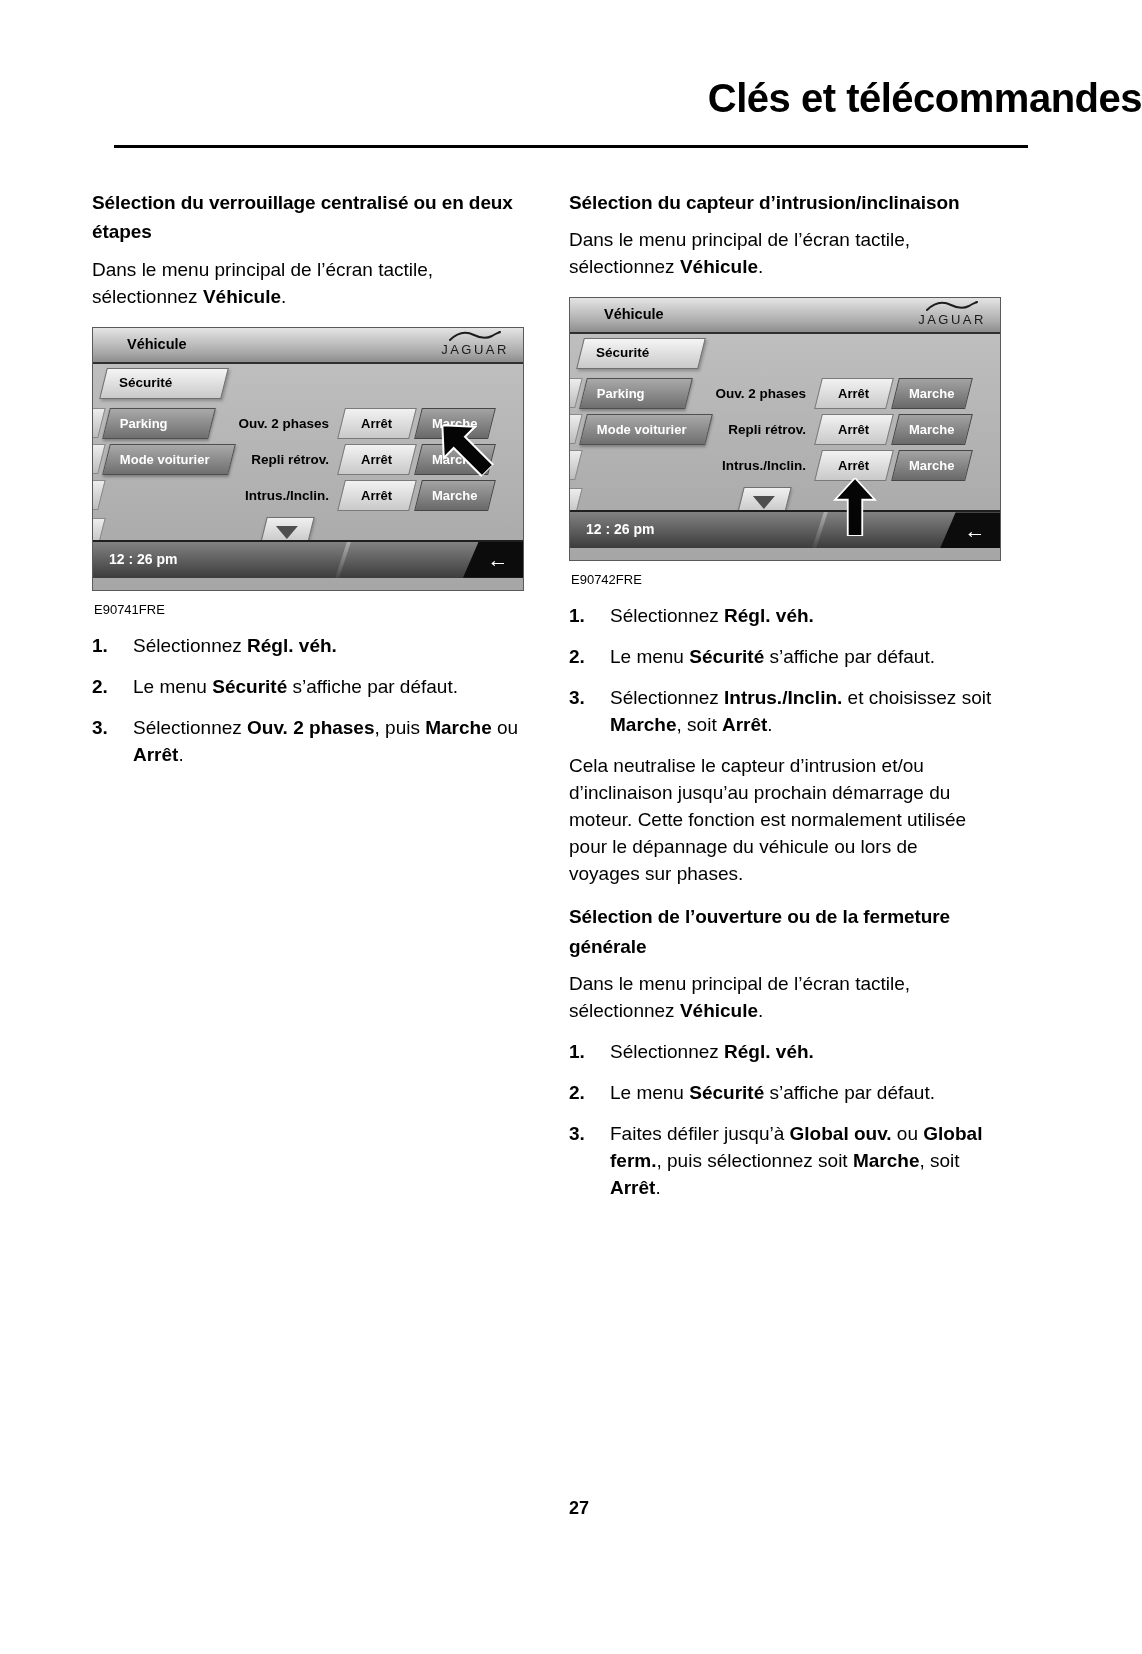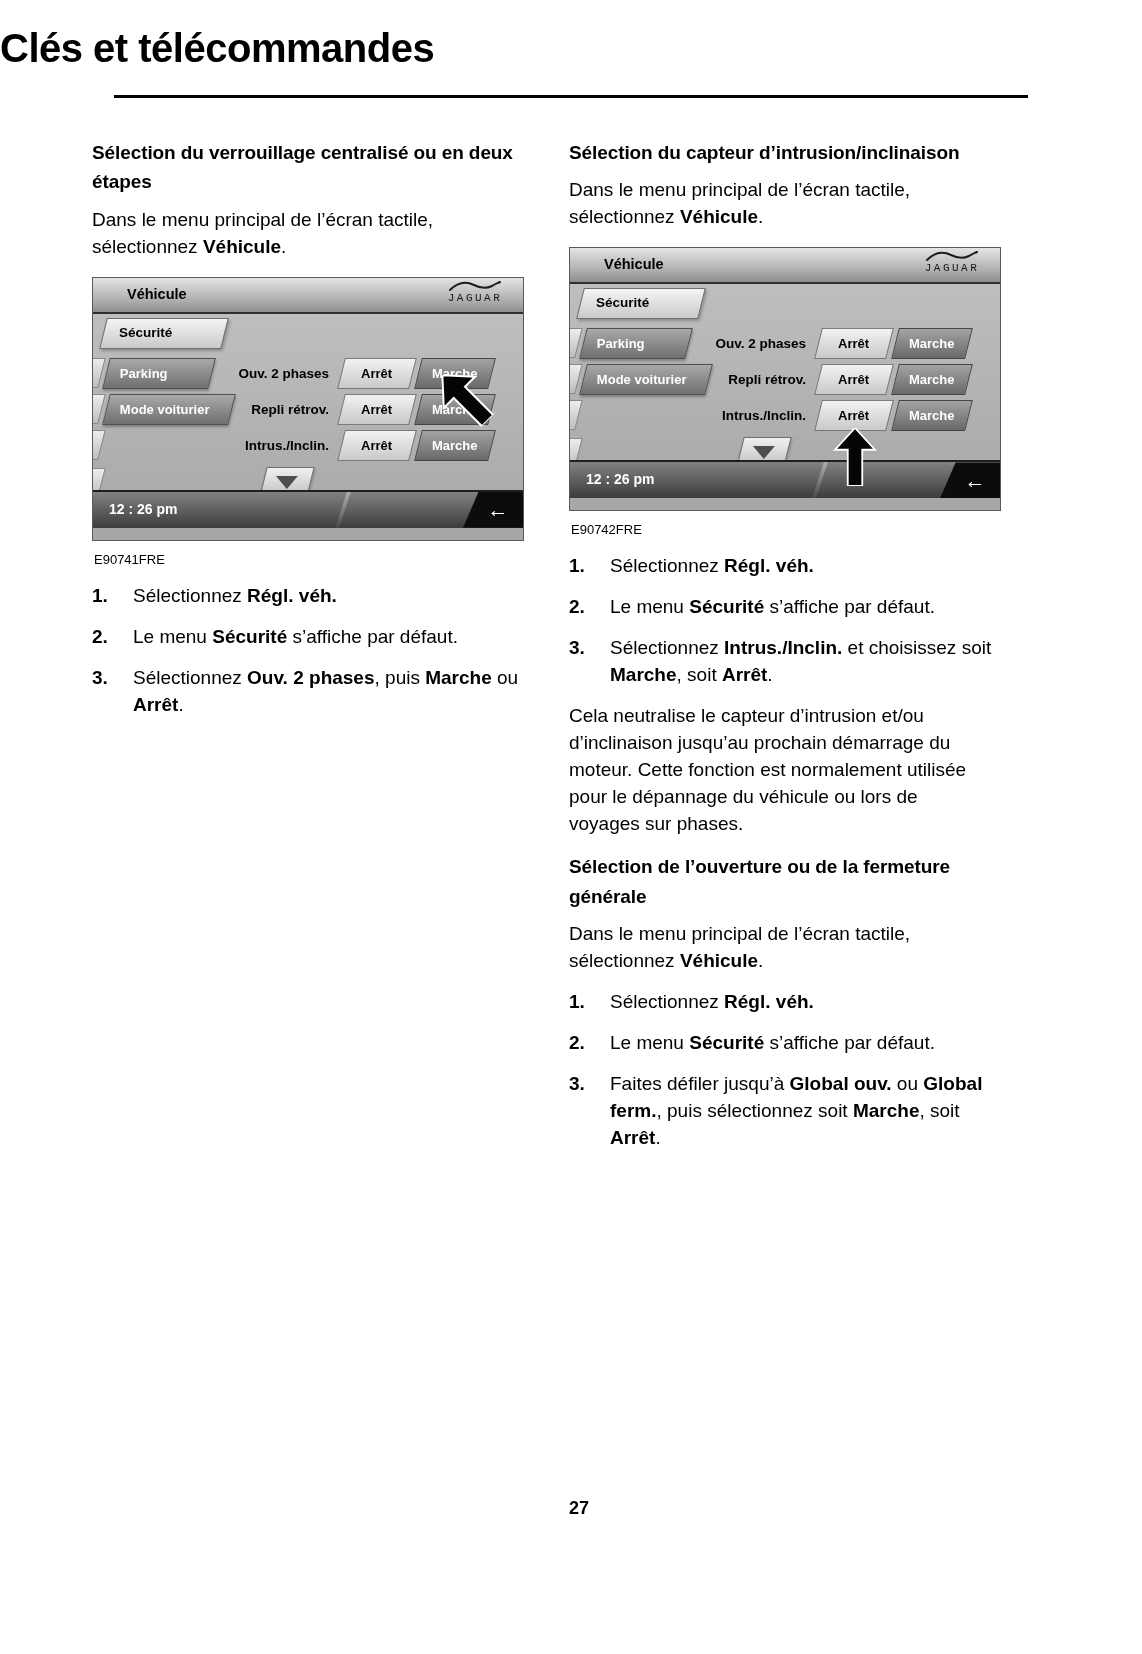--- a/index.html
+++ b/index.html
@@ -1,20 +1,20 @@
 <!DOCTYPE html>
 <html><head>
 <meta charset="utf-8">
 <style>
   html,body{margin:0;padding:0;}
   body{width:1142px;height:1654px;background:#ffffff;color:#000;
        font-family:"Liberation Sans",sans-serif;overflow:hidden;}
   .page{position:relative;width:1142px;height:1654px;}
 
-  .doc-title{padding-top:26px;text-align:left;font-size:40px;font-weight:bold;letter-spacing:-0.5px;}
+  .doc-title{padding-top:76px;text-align:right;font-size:40px;font-weight:bold;letter-spacing:-0.5px;}
   .title-rule{height:3px;background:#000;margin:24px 114px 0 114px;}
 
   .columns{display:flex;gap:47px;padding:40px 114px 0 92px;align-items:flex-start;}
   .col{width:430px;flex:0 0 430px;}
 
   .sec{font-size:19px;font-weight:bold;line-height:1.55;margin:0 0 10px 0;letter-spacing:-0.1px;}
   .body-p{font-size:19px;line-height:1.42;margin:0 16px 14px 0;}
   .steps{margin-top:8px;}
   .step{display:flex;font-size:19px;line-height:1.42;margin:0 0 14px 0;}
   .step-num{flex:0 0 41px;font-weight:bold;}
@@ -25,21 +25,21 @@
 
   
   .screen{position:relative;width:430px;height:262px;border:1px solid #5a5a5a;
           background:linear-gradient(180deg,#c2c2c2,#a6a6a6);overflow:hidden;}
   .scr-top{position:absolute;top:0;left:0;right:0;height:34px;
            background:linear-gradient(180deg,#e4e4e4,#ababab 70%,#8d8d8d);
            border-bottom:2px solid #2f2f2f;}
   .scr-title{position:absolute;left:34px;top:8px;font-size:14.5px;font-weight:bold;}
   .brand{position:absolute;right:12px;top:3px;width:72px;text-align:center;}
   .brand svg{display:block;margin:0 auto;}
-  .brand-text{font-size:11px;letter-spacing:2.5px;color:#1a1a1a;font-family:Liberation Mono, monospace;}
+  .brand-text{font-size:13px;letter-spacing:2.5px;color:#1a1a1a;font-family:Liberation Sans, sans-serif;}
 
   .edge{position:absolute;left:-5px;width:12px;height:28px;
         background:linear-gradient(180deg,#ededed,#bdbdbd);border:1px solid #8a8a8a;transform:skewX(-14deg);}
   .e1{top:80px;}.e2{top:116px;}.e3{top:152px;}.e4{top:190px;}
 
   .tab{position:absolute;left:10px;top:40px;width:120px;height:29px;
        background:linear-gradient(180deg,#f5f5f5,#c9c9c9);border:1px solid #6f6f6f;
        transform:skewX(-14deg);box-shadow:2px 2px 3px rgba(0,0,0,.25);}
   .tab span{display:block;transform:skewX(14deg);font-size:13.5px;font-weight:bold;padding:6px 0 0 14px;}
 

